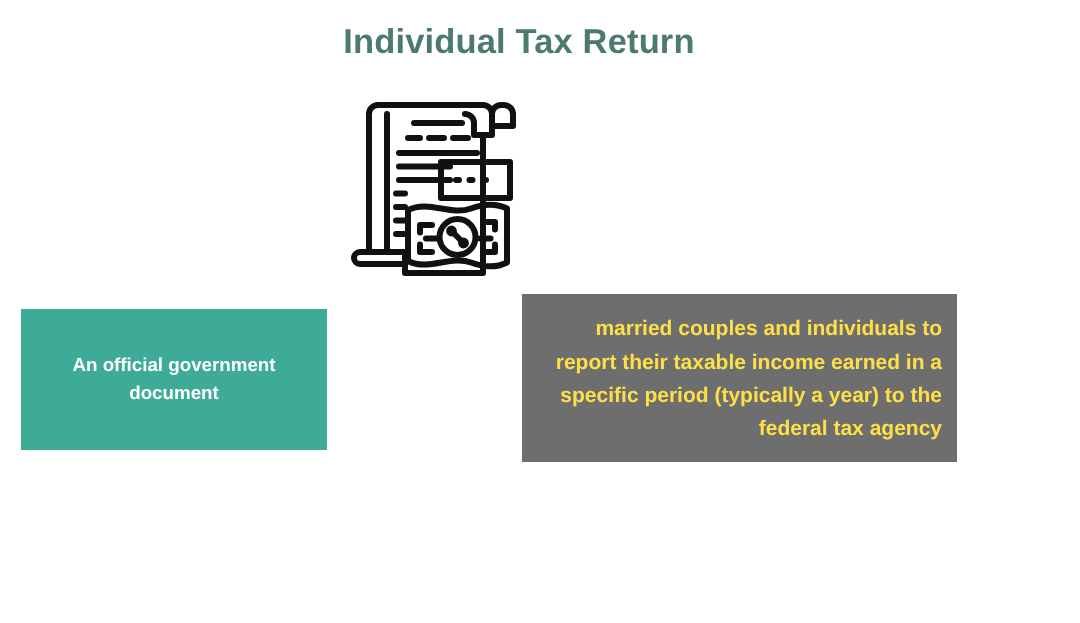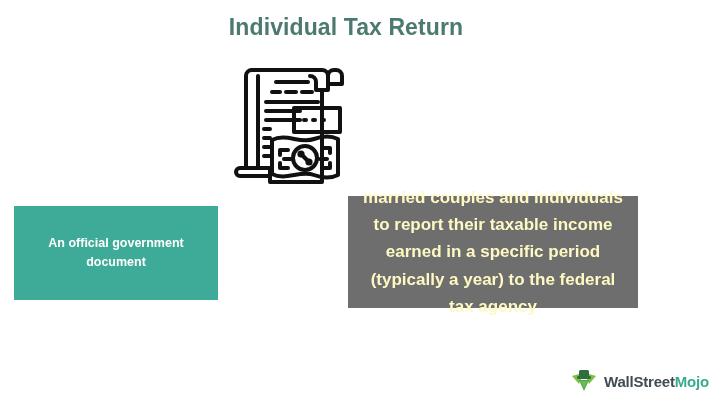--- a/index.html
+++ b/index.html
@@ -102,25 +102,25 @@
     width: 290px;
     height: 112px;
     background: #6e6e6e;
     display: flex;
     align-items: center;
     justify-content: center;
     box-sizing: border-box;
     padding: 6px 10px;
   }
   .box-right-text {
-    color: #fef9c3;
-    font-size: 17px;
+    color: #fde047;
+    font-size: 14px;
     font-weight: bold;
     line-height: 1.6;
-    text-align: center;
+    text-align: right;
     font-family: "Liberation Sans", sans-serif;
   }
 
   
   .logo {
     position: absolute;
     left: 569px;
     top: 366px;
     height: 30px;
     display: flex;
@@ -187,29 +187,14 @@
 
   <div class="box-left">
     <div class="box-left-text">An official government document</div>
   </div>
 
 
   <div class="box-right">
     <div class="box-right-text">married couples and individuals to report their taxable income earned in a specific period (typically a year) to the federal tax agency</div>
   </div>
 
-  <div class="logo">
-    <div class="logo-mark">
-      <svg viewBox="0 0 30 30" xmlns="http://www.w3.org/2000/svg">
-        <path d="M3 10 l7 -2 l2 5 l-2 5 z" fill="#7cc04a"></path>
-        <path d="M27 10 l-7 -2 l-2 5 l2 5 z" fill="#7cc04a"></path>
-        <rect x="10" y="4" width="10" height="7" rx="1.5" fill="#2f6f3e"></rect>
-        <rect x="8" y="10" width="14" height="3" rx="1.2" fill="#2f6f3e"></rect>
-        <path d="M10 14 h10 l-5 11 z" fill="#4da64f"></path>
-        <path d="M11.5 15 h7 l-3.5 7.5 z" fill="#6fbb52"></path>
-      </svg>
-    </div>
-    <div class="logo-text">
-      <span class="part-a">WallStreet</span><span class="part-b">Mojo</span>
-    </div>
-  </div>
 
 </div>
 
 </body></html>

